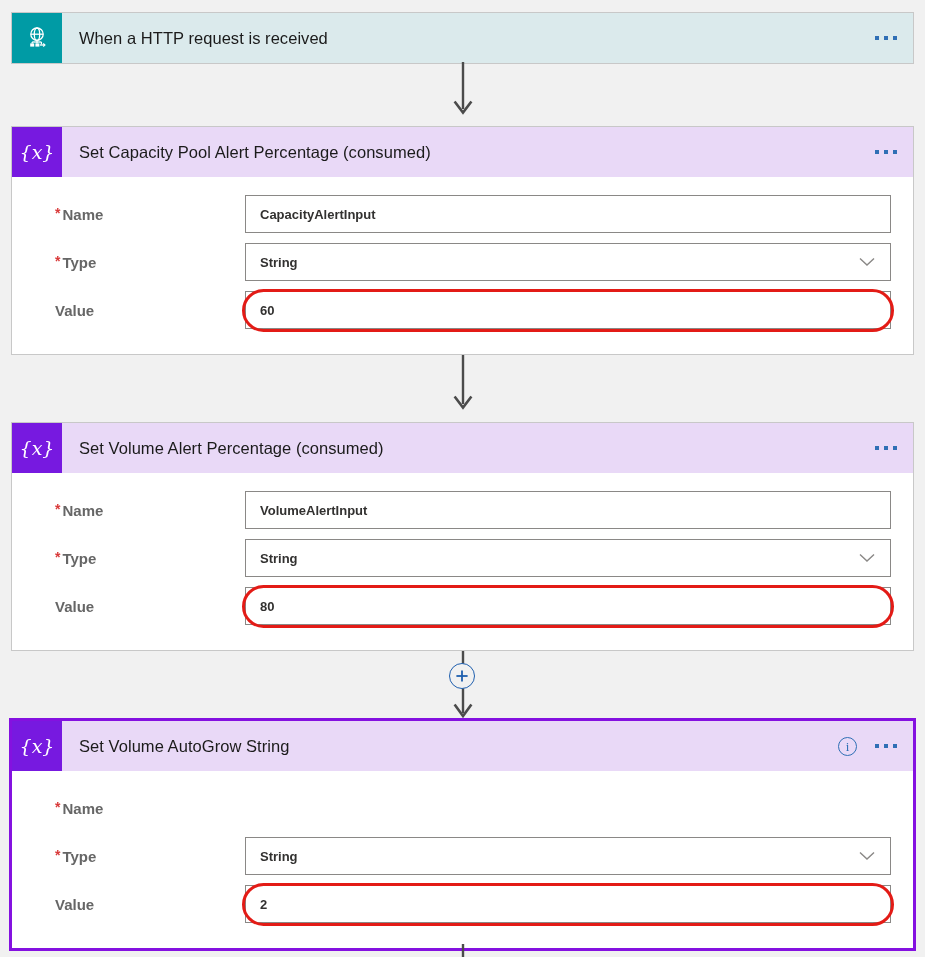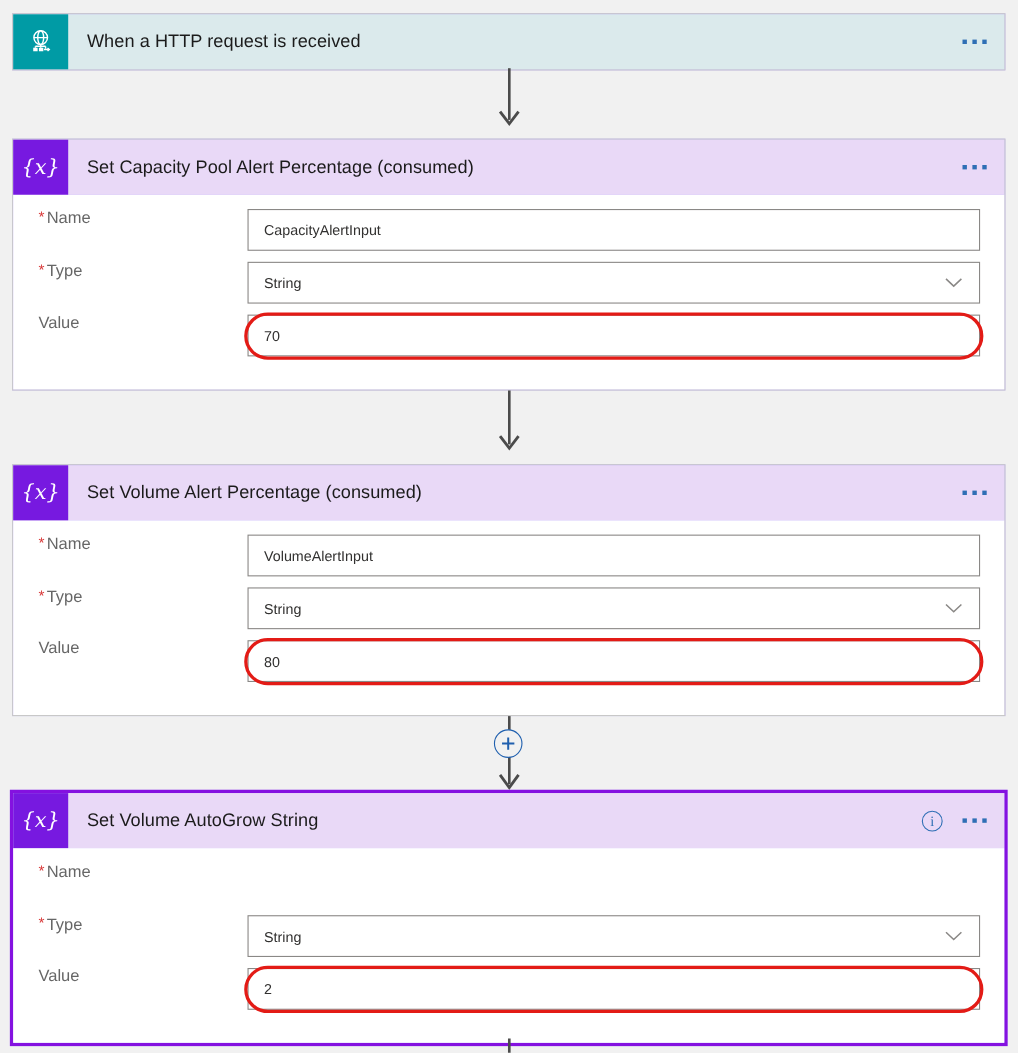--- a/index.html
+++ b/index.html
@@ -22,21 +22,21 @@
     inset: 0;
     background: #f1f1f1;
   }
 
   
   .card {
     position: absolute;
     left: 11px;
     width: 903px;
     box-sizing: border-box;
-    background: #c4b5fd;
+    background: #4d7c0f;
     border: 1px solid #c8c8c8;
   }
   .card.selected {
     border: 3px solid #8411e0;
     left: 9px;
     width: 907px;
   }
 
   .card-header {
     position: relative;
@@ -113,23 +113,25 @@
     background: #2f6fb5;
   }
 
   
   .card-body {
     padding: 13px 0 20px 0;
     background: #ffffff;
   }
   .form-row {
     display: flex;
+    align-items: center;
     height: 48px;
-    padding: 0 22px 0 23px;
+    padding: 0 22px 0 43px;
     position: relative;
+    font-weight: bold;
   }
   .form-label {
     width: 190px;
     flex: 0 0 190px;
     font-size: 15px;
     color: #666666;
     line-height: 1;
     white-space: nowrap;
   }
   .req {
@@ -277,21 +279,21 @@
             <path d="M1 1 L8 7.6 L15 1"></path>
           </svg>
         </div>
       </div>
 
       <div class="form-row">
         <div class="form-label">
           <span>Value</span>
         </div>
         <div class="field">
-          <span class="field-text">70</span>
+          <span class="field-text">60</span>
           <div class="highlight-oval"></div>
         </div>
       </div>
 
     </div>
   </div>
 
   <div class="connector" style="top:355px;">
     <svg width="30" height="58" viewBox="0 0 30 58">
       <line x1="15" y1="0" x2="15" y2="49" stroke="#4b4b4b" stroke-width="2.4"></line>

